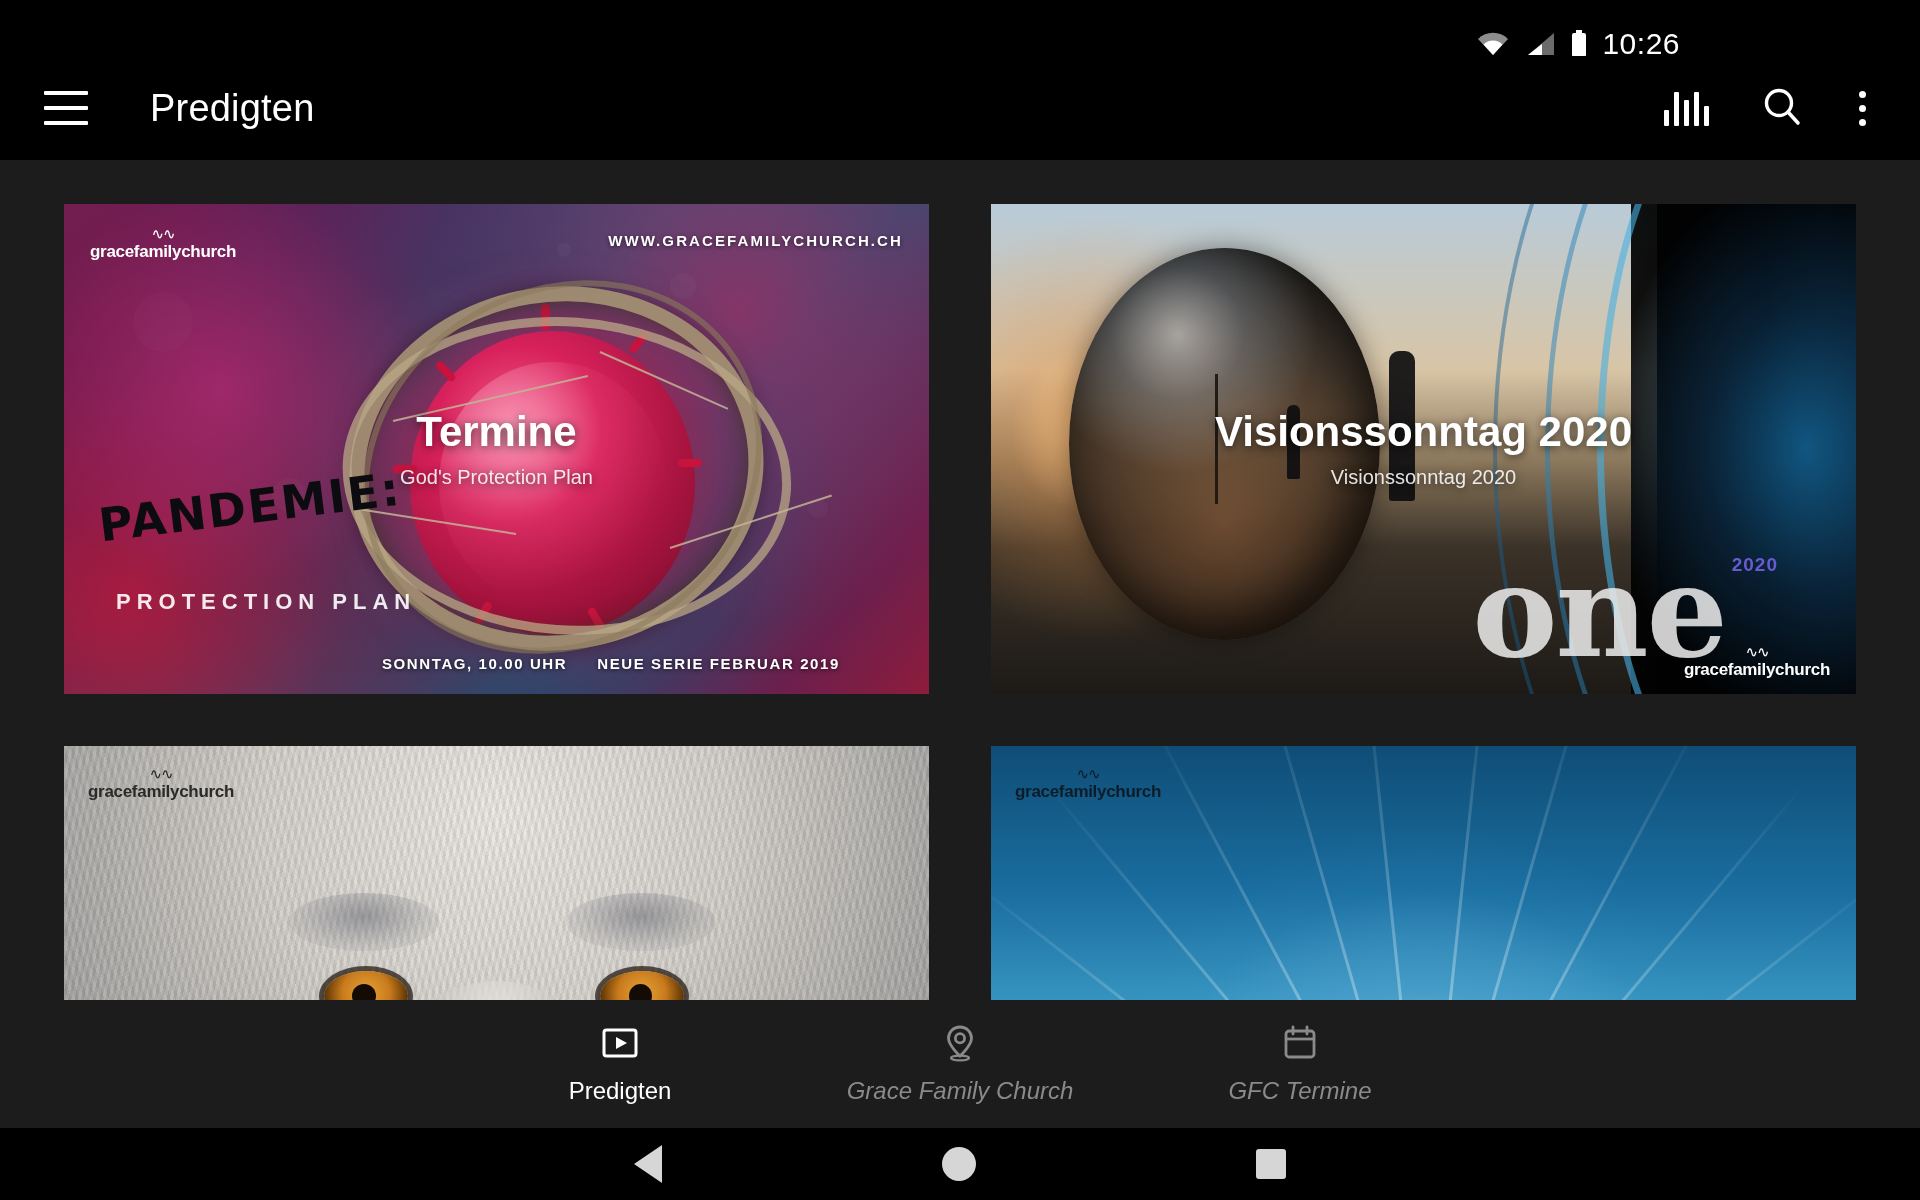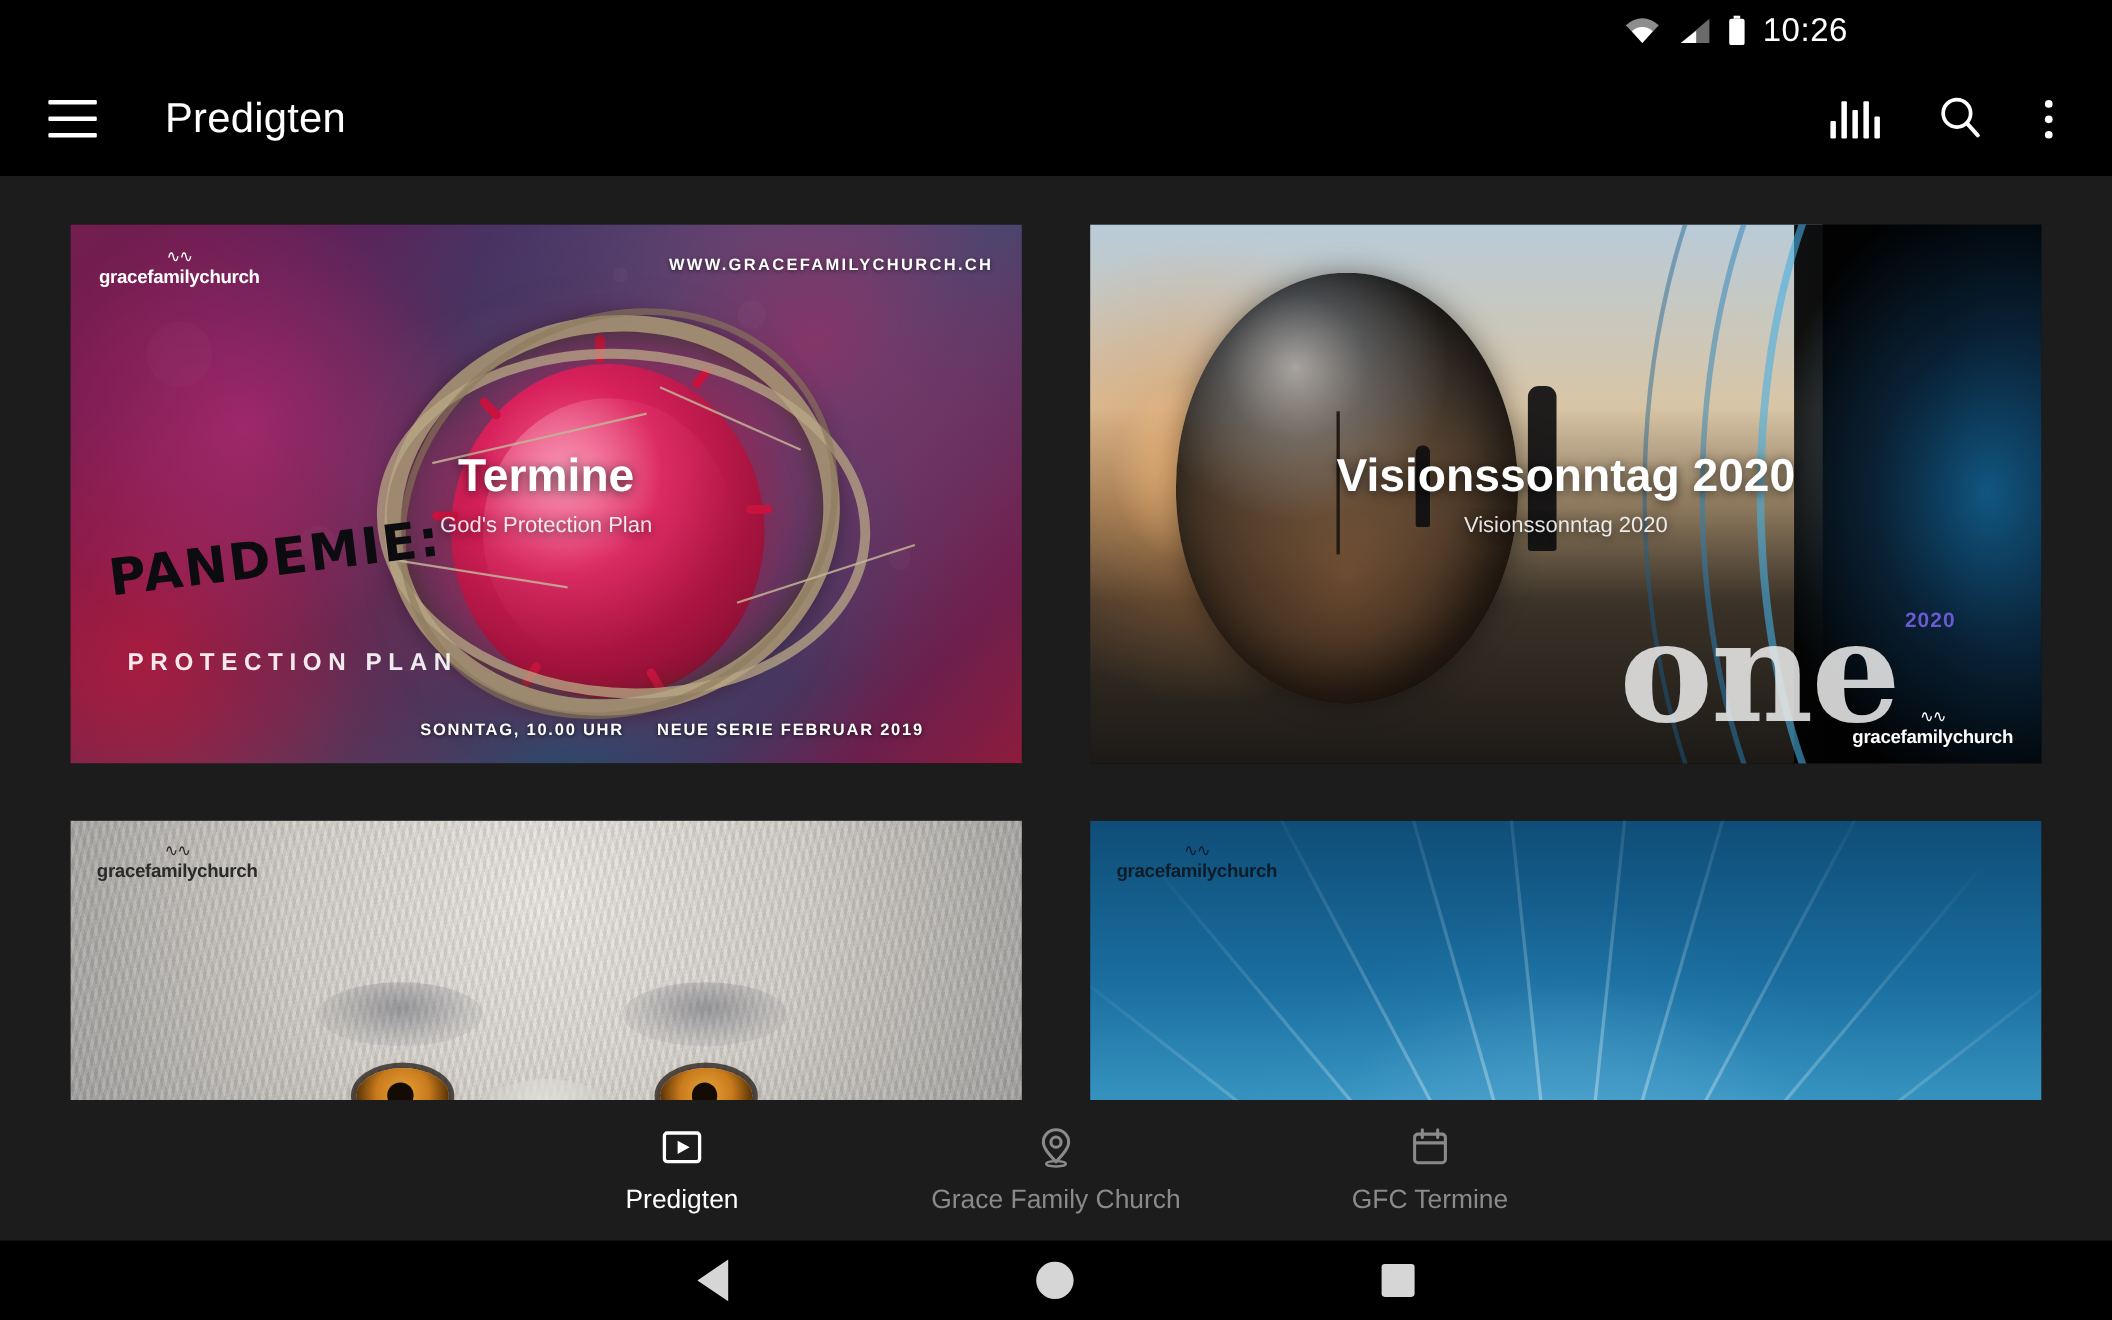--- a/index.html
+++ b/index.html
@@ -6,21 +6,21 @@
   html, body {
     width: 1920px; height: 1200px;
     background: #000;
     font-family: "Liberation Sans", sans-serif;
     overflow: hidden;
   }
   .screen { position: relative; width: 1920px; height: 1200px; background: #000; }
 
   
   .statusbar {
-    position: absolute; top: 0; left: 0; width: 1704px; height: 56px;
+    position: absolute; top: 16px; left: 0; width: 1704px; height: 56px;
     background: #000; display: flex; align-items: center; justify-content: flex-end;
     padding-right: 24px; gap: 14px;
   }
   .sb-icon { display: block; }
   .sb-time { color: #fff; font-size: 30px; letter-spacing: 0.5px; font-weight: 400; }
 
   
   .appbar {
     position: absolute; top: 56px; left: 0; width: 1920px; height: 104px;
     background: #000; display: flex; align-items: center; padding: 0 28px 0 44px;
@@ -257,21 +257,21 @@
     position: absolute; left: 0; bottom: 72px; width: 1920px; height: 128px;
     background: #1c1c1c; display: flex; align-items: center; justify-content: center;
     gap: 0;
   }
   .navitem {
     width: 340px; display: flex; flex-direction: column; align-items: center;
     gap: 14px; cursor: pointer;
   }
   .navitem .navlabel { font-size: 24px; }
   .navitem.active .navlabel { color: #ffffff; }
-  .navitem.inactive .navlabel { color: #8a8a8a; }
+  .navitem.inactive .navlabel { color: #8a8a8a; font-style: italic; }
   .navicon { width: 40px; height: 40px; position: relative; }
 
   
   .sysnav {
     position: absolute; left: 0; bottom: 0; width: 1920px; height: 72px;
     background: #000; display: flex; align-items: center; justify-content: center;
     gap: 280px;
   }
   .sys-back { width: 0; height: 0; border-top: 19px solid transparent;
     border-bottom: 19px solid transparent; border-right: 28px solid #d6d6d6; cursor: pointer; }

